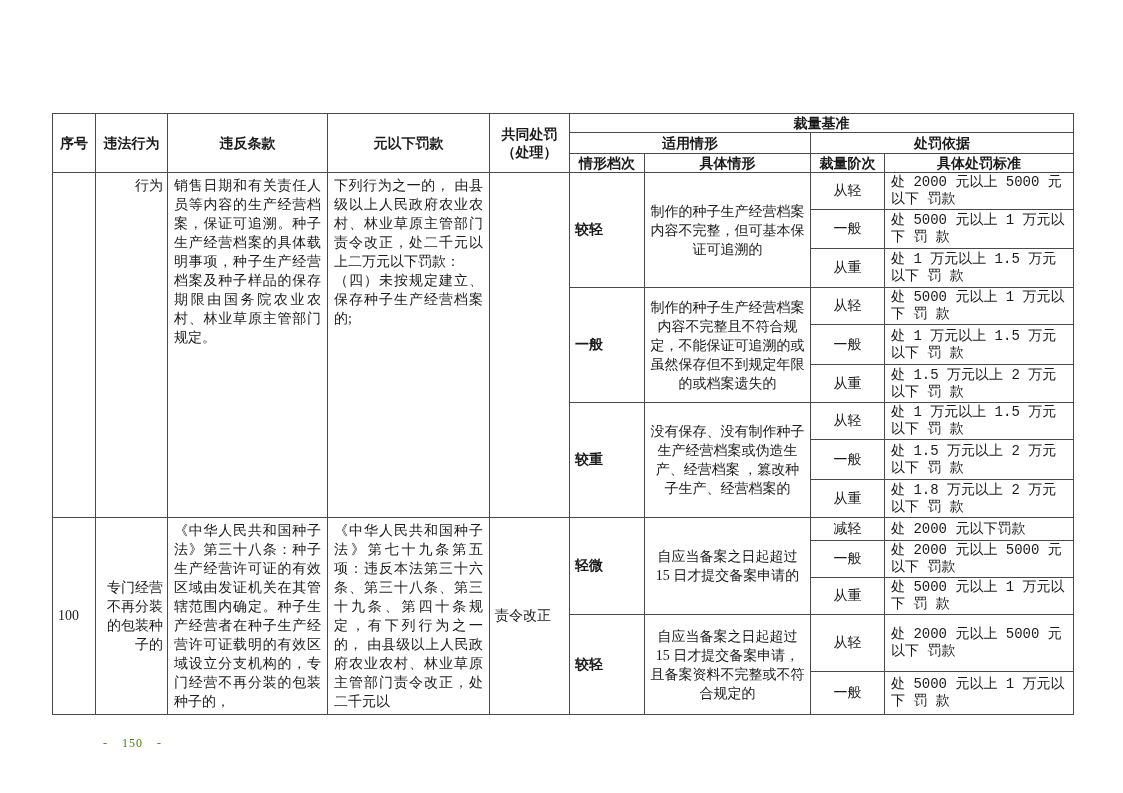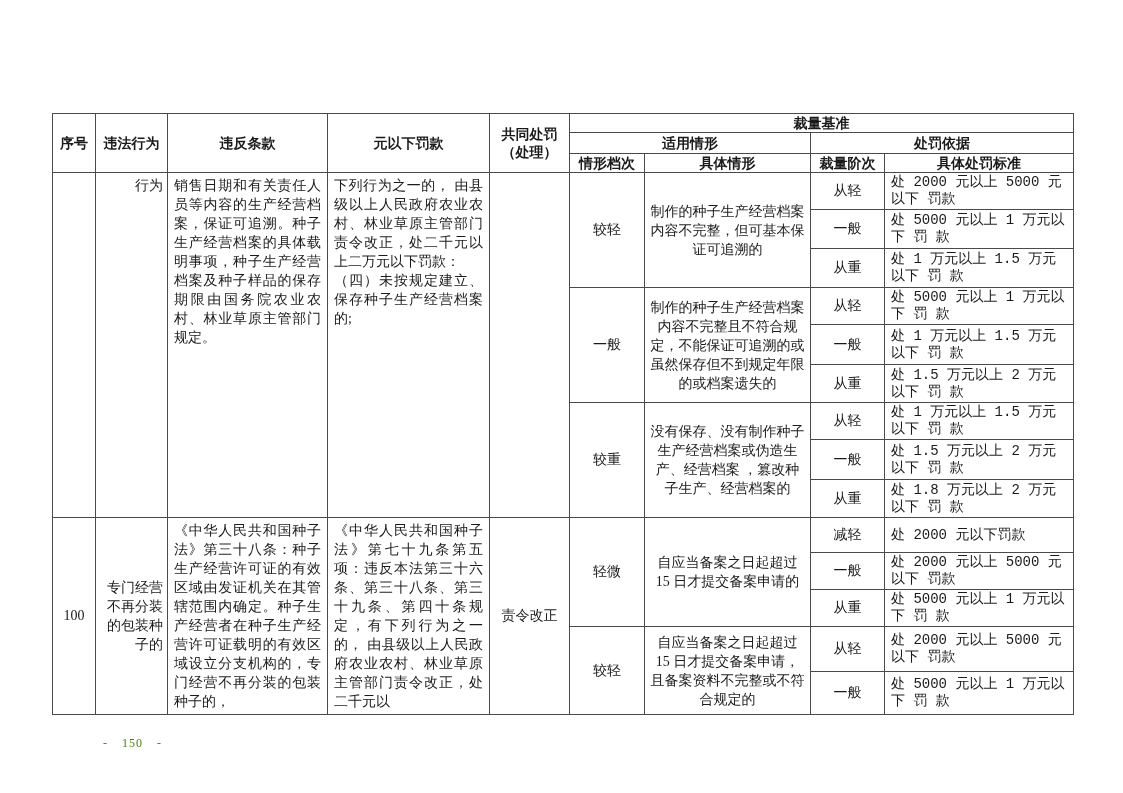--- a/index.html
+++ b/index.html
@@ -8,37 +8,37 @@
     font-family:"Liberation Serif","DejaVu Serif",serif;
     color:#1a1a1a;
     -webkit-font-smoothing:antialiased;
   }
   .table-wrap{position:absolute;left:52px;top:113px;width:1021px;}
   table{border-collapse:collapse;table-layout:fixed;width:1021px;}
   td,th{
     border:1px solid #4a4a4a;
     font-size:14px;line-height:18px;
     vertical-align:middle;
-    padding:8px 5px;
+    padding:2px 5px;
     overflow:hidden;
     font-weight:normal;
   }
   th{
     font-family:"Liberation Sans","DejaVu Sans",sans-serif;
     font-weight:bold;text-align:center;padding:0 2px;
     white-space:pre-line;
   }
-  .center{text-align:center;margin-left:48px;}
+  .center{margin-left:48px;}
   .vtop{vertical-align:top;}
   .clause{line-height:19px;text-align:justify;padding:3px 6px;white-space:pre-line;}
   .basis{line-height:19px;text-align:justify;padding:3px 6px;white-space:pre-line;}
   .situation{text-align:center;line-height:19px;padding:2px 5px;}
   .penalty{text-align:left;line-height:17px;padding:1px 6px;font-family:Liberation Mono, monospace;}
   .tier{text-align:center;}
-  .level{text-align:center;}
+  .level{text-align:left;font-weight:bold;}
   .behavior{text-align:right;padding:3px 4px 3px 9px;line-height:19px;}
   .pageno{
     position:absolute;left:103px;top:736px;
     font-size:12px;letter-spacing:1px;word-spacing:10px;
     font-family:"Liberation Serif","DejaVu Serif",serif;color:#4d7c0f;
   }
 </style>
 </head>
 <body>
 

